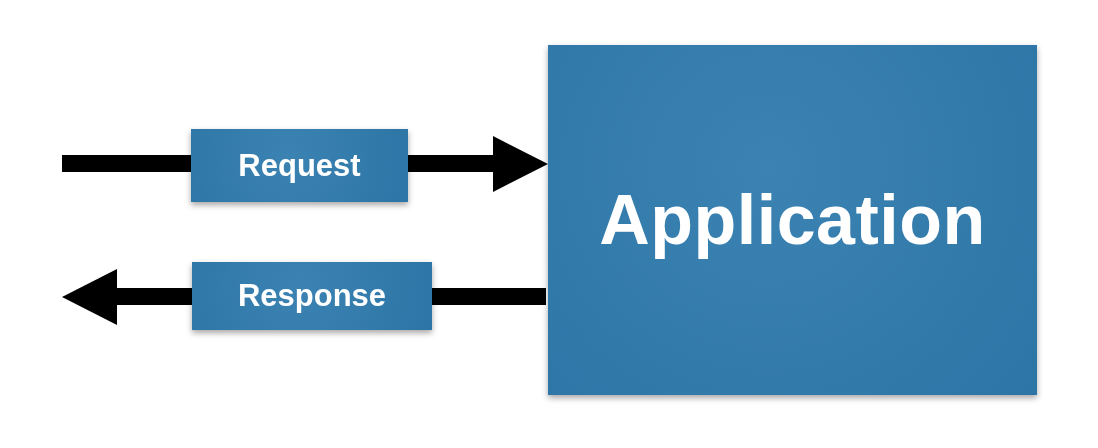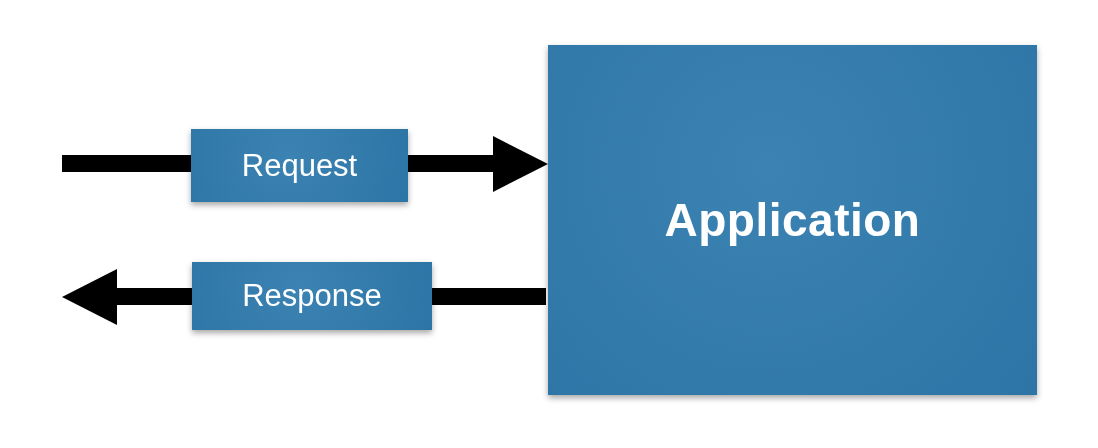--- a/index.html
+++ b/index.html
@@ -24,28 +24,28 @@
     box-shadow: 0 3px 6px rgba(0,0,0,0.35);
     background: radial-gradient(circle at 45% 35%, rgba(255,255,255,0.06), rgba(0,0,0,0.05));
     background-color: #2f7bae;
   }
   .app-box {
     left: 548px;
     top: 45px;
     width: 489px;
     height: 350px;
     z-index: 3;
-    font-size: 46px;
+    font-size: 70px;
     font-weight: 700;
     letter-spacing: 0.5px;
   }
   .label-box {
     z-index: 2;
     font-size: 31px;
-    font-weight: 400;
+    font-weight: 700;
   }
   .request-box {
     left: 191px;
     top: 129px;
     width: 217px;
     height: 73px;
   }
   .response-box {
     left: 192px;
     top: 262px;

